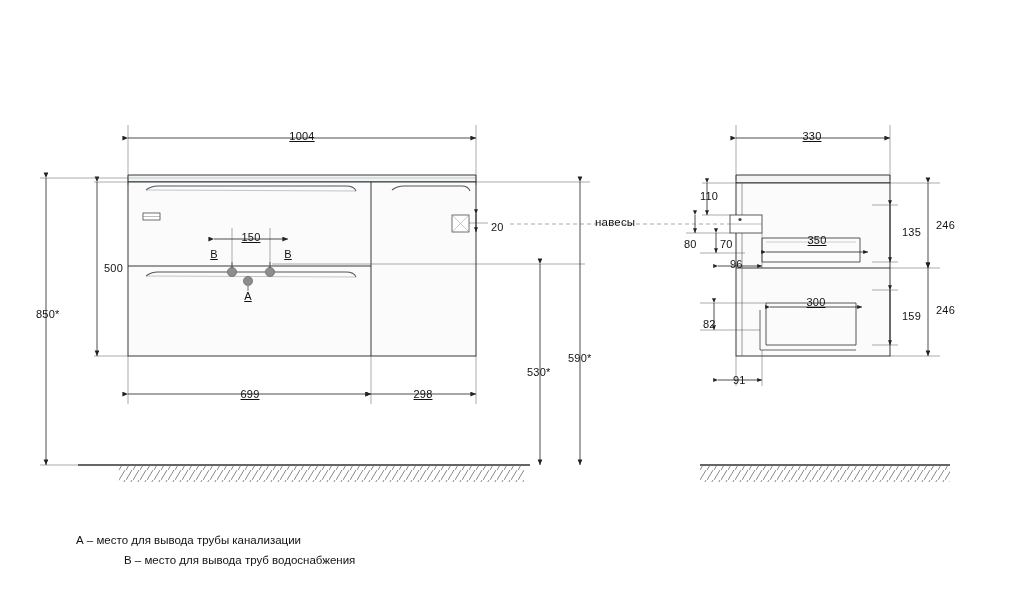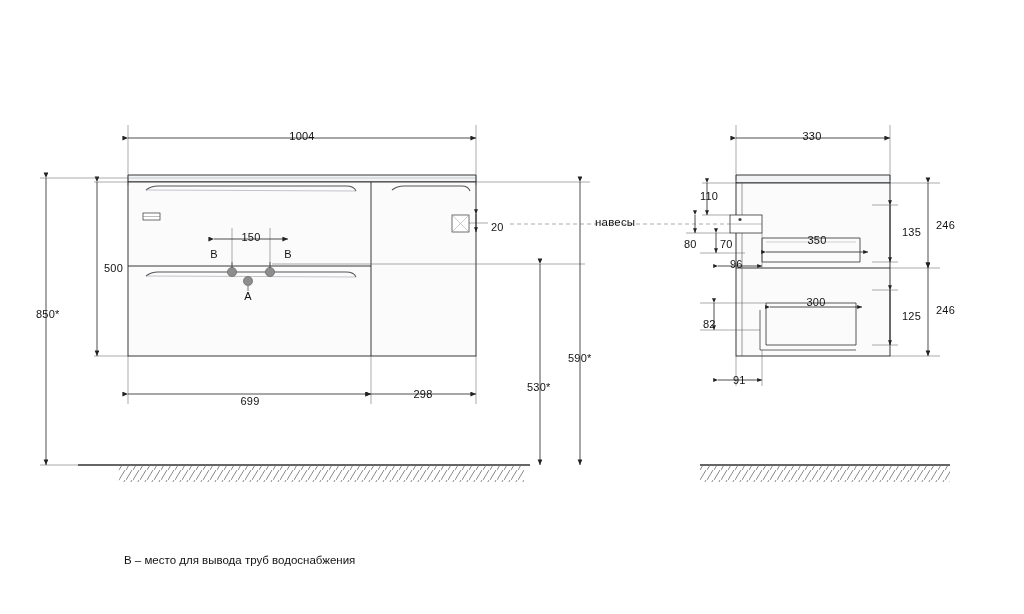--- a/index.html
+++ b/index.html
@@ -31,21 +31,21 @@
     color: #121212;
     white-space: nowrap;
     letter-spacing: 0.2px;
   }
   .note {
     position: absolute;
     font-size: 11.5px;
     color: #111111;
     white-space: nowrap;
   }
-  .ctr { transform: translateX(-50%); }
+  .ctr { transform: translateX(-50%); text-decoration: underline; }
 </style>
 </head>
 <body>
 
 <div id="stage">
 
   <svg class="drawing" viewBox="0 0 1024 614">
     <defs>
       <marker id="arr" markerWidth="8" markerHeight="8" refX="7" refY="3" orient="auto">
         <path d="M0,0 L7,3 L0,6 z" fill="#222"></path>
@@ -190,41 +190,42 @@
 
       <line x1="510" y1="224" x2="730" y2="224" stroke="#555" stroke-width="0.5" stroke-dasharray="4 3"></line>
 
     </g>
   </svg>
 
   <div class="lbl ctr" style="left:302px; top:130px;">1004</div>
   <div class="lbl ctr" style="left:251px; top:231px;">150</div>
   <div class="lbl" style="left:88px; top:262px;padding-left:16px;">500</div>
   <div class="lbl" style="left:36px; top:308px;text-align:right;">850*</div>
-  <div class="lbl ctr" style="left:250px; top:388px;margin-top:7px;">699</div>
+  <div class="lbl ctr" style="left:250px; top:388px;">699</div>
   <div class="lbl ctr" style="left:423px; top:388px;">298</div>
   <div class="lbl" style="left:491px; top:221px;">20</div>
-  <div class="lbl" style="left:527px; top:366px;margin-top:15px;">530*</div>
+  <div class="lbl" style="left:527px; top:366px;">530*</div>
   <div class="lbl" style="left:568px; top:352px;">590*</div>
 
   <div class="lbl ctr" style="left:214px; top:248px;">B</div>
   <div class="lbl ctr" style="left:288px; top:248px;">B</div>
   <div class="lbl ctr" style="left:248px; top:290px;">A</div>
 
   <div class="lbl ctr" style="left:812px; top:130px;">330</div>
   <div class="lbl" style="left:700px; top:190px;">110</div>
   <div class="lbl" style="left:684px; top:238px;">80</div>
   <div class="lbl" style="left:708px; top:238px;margin-left:12px;">70</div>
   <div class="lbl" style="left:730px; top:258px;">96</div>
   <div class="lbl" style="left:703px; top:318px;">82</div>
   <div class="lbl" style="left:733px; top:374px;">91</div>
   <div class="lbl ctr" style="left:817px; top:220px;margin-top:14px;">350</div>
   <div class="lbl ctr" style="left:816px; top:296px;">300</div>
   <div class="lbl" style="left:902px; top:226px;">135</div>
-  <div class="lbl" style="left:902px; top:310px;">125</div>
+  <div class="lbl" style="left:902px; top:310px;">159</div>
   <div class="lbl" style="left:936px; top:219px;">246</div>
   <div class="lbl" style="left:936px; top:304px;">246</div>
 
   <div class="lbl" style="left:595px; top:216px; font-size:11.5px;">навесы</div>
 
+  <div class="note" style="left:76px; top:534px;">А – место для вывода трубы канализации</div>
   <div class="note" style="left:76px; top:554px;padding-left:48px;">В – место для вывода труб водоснабжения</div>
 
 </div>
 
 </body></html>

